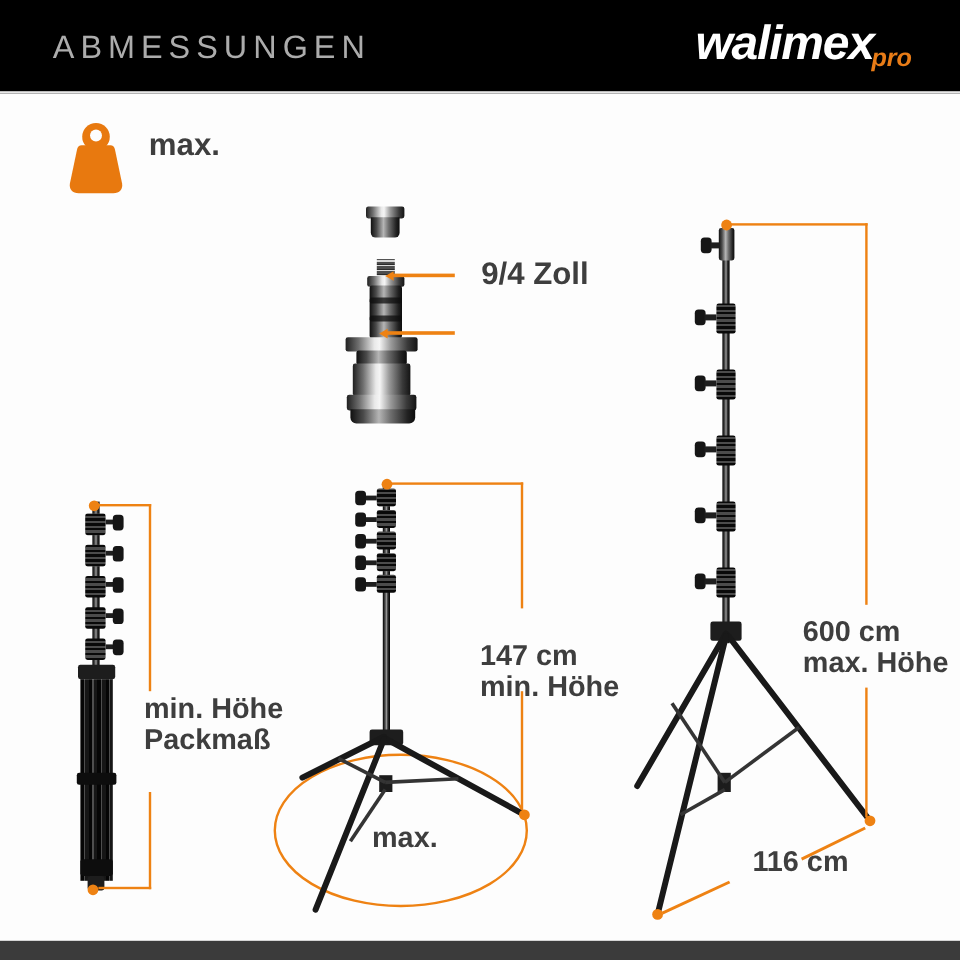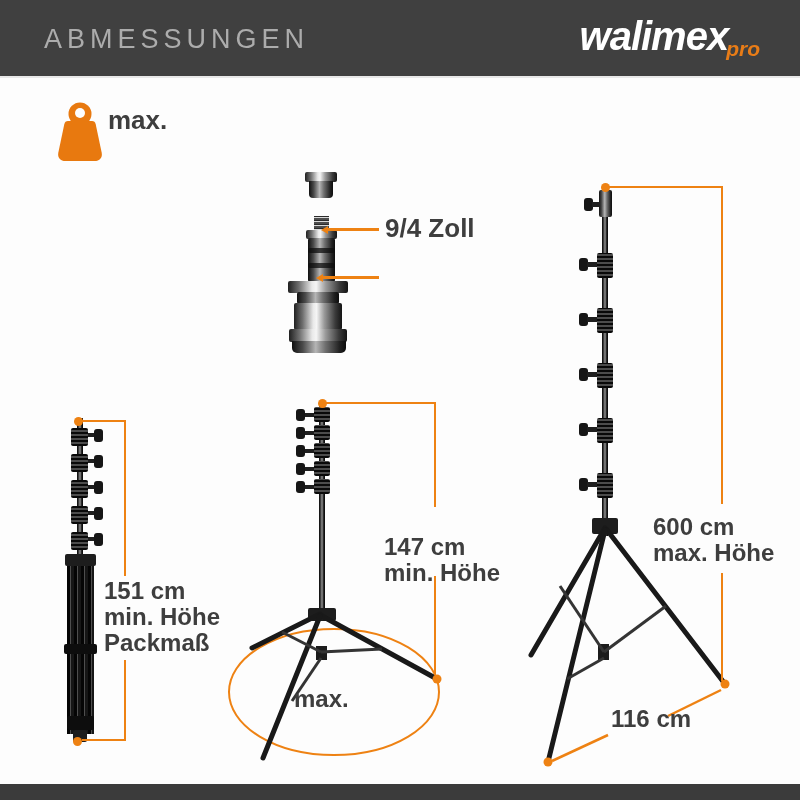--- a/index.html
+++ b/index.html
@@ -1,33 +1,33 @@
 <!DOCTYPE html>
 <html><head>
 <meta charset="utf-8">
 <style>
   * { margin:0; padding:0; box-sizing:border-box; }
   html,body { width:800px; height:800px; font-family:"Liberation Sans", sans-serif; }
   #stage { position:relative; width:800px; height:800px; background:#fdfdfd; overflow:hidden; }
 
   
   .header { position:absolute; left:0; top:0; width:800px; height:78px;
-            background:#404040; border-bottom:2px solid #e8e8e8; }
+            background:#000000; border-bottom:2px solid #e8e8e8; }
   .header-title { position:absolute; left:44px; top:24px; font-size:27px; font-weight:500;
                   letter-spacing:5px; color:#acacac; }
   .logo { position:absolute; right:38px; top:14px; white-space:nowrap; }
   .logo-main { font-style:italic; font-weight:bold; font-size:40px; color:#ffffff;
                letter-spacing:-1px;margin-top:48px; }
   .logo-pro  { font-style:italic; font-weight:bold; font-size:21px; color:#e87c17;
                position:relative; top:6px; left:-2px; }
   .footer { position:absolute; left:0; top:784px; width:800px; height:16px; background:#3b3b3b; }
 
   
   .dim-label { position:absolute; font-weight:bold; color:#3e3e3e;
-               font-size:24px; line-height:26px; white-space:nowrap; }
+               font-size:24px; line-height:26px; white-space:nowrap;margin-left:16px; }
   .big-label { font-size:26px; line-height:29px; }
 
   
   .oline { position:absolute; background:#ee8213; }
   .odot  { position:absolute; width:9px; height:9px; border-radius:50%; background:#ee8213; }
   .arrow-left { position:absolute; width:0; height:0; border-top:4px solid transparent;
                 border-bottom:4px solid transparent; border-right:7px solid #ee8213; }
 
   
   .metal { position:absolute; border-radius:2px;
@@ -116,21 +116,20 @@
     <div class="bundle" style="left:9px;  top:150px; width:27px; height:168px;"></div>
     <div class="band" style="left:6px;  top:228px; width:33px; height:10px;"></div>
     <div class="band" style="left:9px;  top:300px; width:27px; height:14px;"></div>
     <div class="hub" style="left:15px; top:314px; width:14px; height:12px;"></div>
   </div>
 
   <div class="odot" style="left:74px;  top:417px;"></div>
   <div class="oline" style="left:82px;  top:420px; width:44px; height:2px;"></div>
   <div class="oline" style="left:124px; top:420px; width:2px; height:156px;"></div>
   <div class="dim-label" style="left:104px; top:578px;">
-    <div>151 cm</div>
     <div>min. Höhe</div>
     <div>Packmaß</div>
   </div>
   <div class="oline" style="left:124px; top:660px; width:2px; height:81px;"></div>
   <div class="oline" style="left:82px;  top:739px; width:44px; height:2px;"></div>
   <div class="odot" style="left:73px;  top:737px;"></div>
 
   <div style="position:absolute; left:294px; top:402px; width:58px; height:216px;">
     <div class="pole" style="left:25px; top:2px; width:6px; height:212px;"></div>
     <div class="collar" style="left:20px; top:5px;  width:16px; height:15px;"></div>

